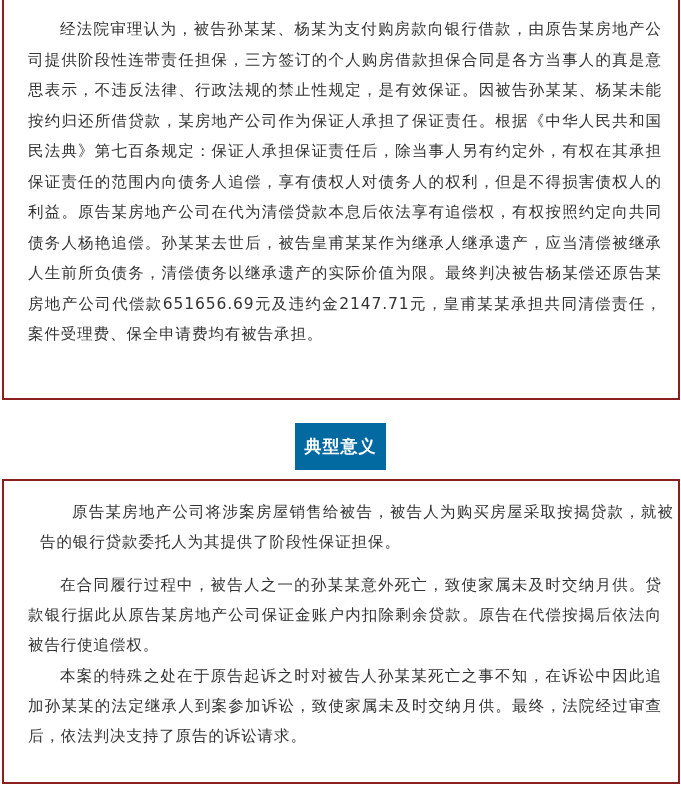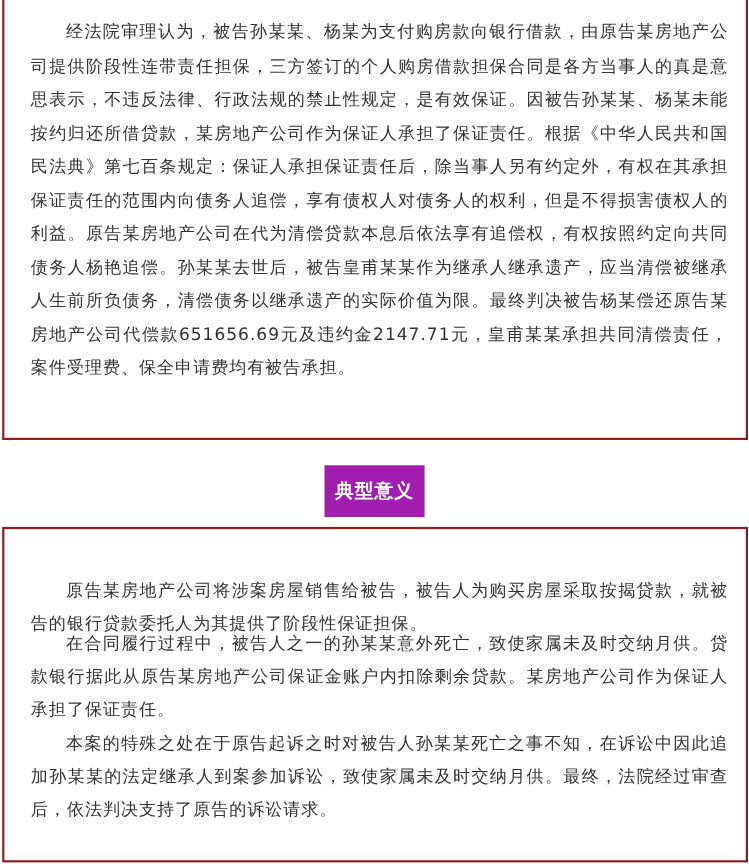--- a/index.html
+++ b/index.html
@@ -5,33 +5,33 @@
   html, body { margin:0; padding:0; background:#ffffff; }
   body { width:681px; height:785px; position:relative; overflow:hidden;
          font-family:"DejaVu Sans","Liberation Sans",sans-serif; color:#333333; }
   .box { position:absolute; left:2px; width:674px; border:2px solid #8b1f1f; box-sizing:content-box; }
   .box1 { top:-2px; height:398px; }
   .box2 { top:479px; height:301px; }
   .para { position:absolute; left:24px; width:634px; font-size:15.5px; line-height:30.5px;
           letter-spacing:0.9px; margin:0; text-align:justify; }
   .p1 { top:2px; text-indent:32px;margin-top:12px; }
   .box2 .para { line-height:30.2px; }
-  .q1 { top:41px; text-indent:32px; }
+  .q1 { top:16px; text-indent:32px;margin-left:12px; }
   .q2 { top:89px; text-indent:32px; }
   .q3 { top:180px; text-indent:32px; }
   .badge { position:absolute; left:295px; top:423px; width:91px; height:47px;
-           background:#a21caf; color:#ffffff; font-weight:bold; font-size:17px;
+           background:#0369a1; color:#ffffff; font-weight:bold; font-size:17px;
            display:flex; align-items:center; justify-content:center; letter-spacing:1px; }
 </style>
 </head>
 <body>
 
 <div class="box box1">
   <p class="para p1">经法院审理认为，被告孙某某、杨某为支付购房款向银行借款，由原告某房地产公司提供阶段性连带责任担保，三方签订的个人购房借款担保合同是各方当事人的真是意思表示，不违反法律、行政法规的禁止性规定，是有效保证。因被告孙某某、杨某未能按约归还所借贷款，某房地产公司作为保证人承担了保证责任。根据《中华人民共和国民法典》第七百条规定：保证人承担保证责任后，除当事人另有约定外，有权在其承担保证责任的范围内向债务人追偿，享有债权人对债务人的权利，但是不得损害债权人的利益。原告某房地产公司在代为清偿贷款本息后依法享有追偿权，有权按照约定向共同债务人杨艳追偿。孙某某去世后，被告皇甫某某作为继承人继承遗产，应当清偿被继承人生前所负债务，清偿债务以继承遗产的实际价值为限。最终判决被告杨某偿还原告某房地产公司代偿款651656.69元及违约金2147.71元，皇甫某某承担共同清偿责任，案件受理费、保全申请费均有被告承担。</p>
 </div>
 
 <div class="badge">典型意义</div>
 
 <div class="box box2">
   <p class="para q1">原告某房地产公司将涉案房屋销售给被告，被告人为购买房屋采取按揭贷款，就被告的银行贷款委托人为其提供了阶段性保证担保。</p>
-  <p class="para q2">在合同履行过程中，被告人之一的孙某某意外死亡，致使家属未及时交纳月供。贷款银行据此从原告某房地产公司保证金账户内扣除剩余贷款。某房地产公司作为保证人承担了保证责任。</p>
+  <p class="para q2">在合同履行过程中，被告人之一的孙某某意外死亡，致使家属未及时交纳月供。贷款银行据此从原告某房地产公司保证金账户内扣除剩余贷款。原告在代偿按揭后依法向被告行使追偿权。</p>
   <p class="para q3">本案的特殊之处在于原告起诉之时对被告人孙某某死亡之事不知，在诉讼中因此追加孙某某的法定继承人到案参加诉讼，致使家属未及时交纳月供。最终，法院经过审查后，依法判决支持了原告的诉讼请求。</p>
 </div>
 
 </body></html>

